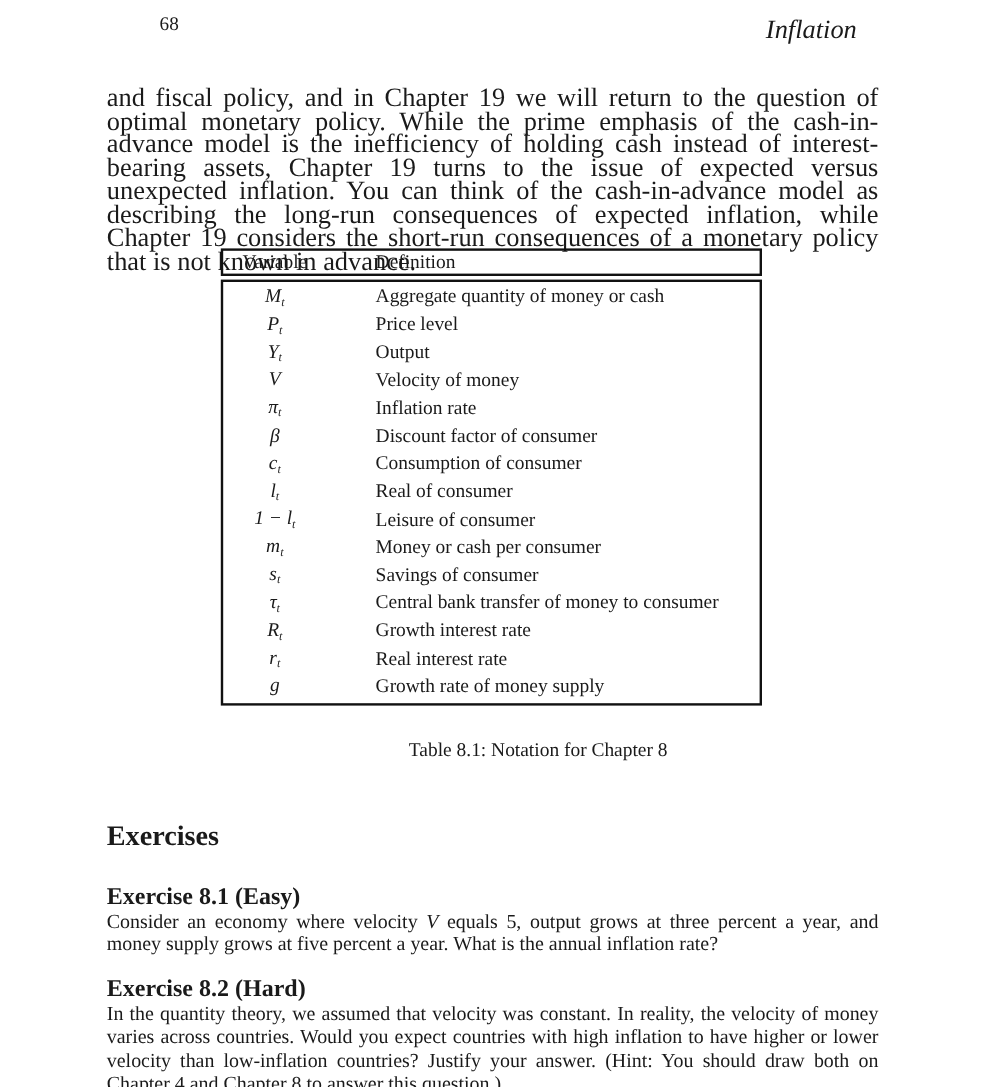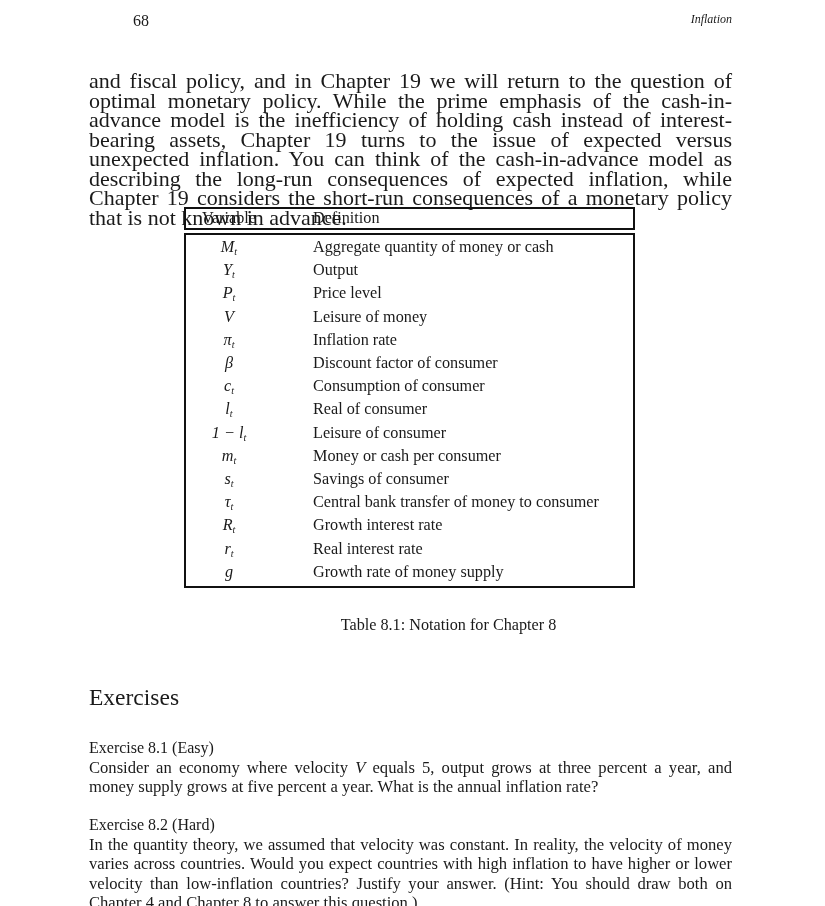--- a/index.html
+++ b/index.html
@@ -2,21 +2,21 @@
 <html><head>
 <meta charset="utf-8">
 <style>
   html, body { margin: 0; padding: 0; background: #ffffff; }
   body {
     width: 825px; height: 906px; overflow: hidden; position: relative;
     font-family: "Liberation Serif", "DejaVu Serif", serif;
     color: #1a1a1a;
   }
   .page-num { position: absolute; left: 89px; top: 12px; font-size: 16px; margin-left: 44px; }
-  .running-head { position: absolute; right: 93px; top: 12px; font-size: 12px; font-style: italic; }
+  .running-head { position: absolute; right: 111px; top: 12px; font-size: 22px; font-style: italic; }
 
   .intro {
     position: absolute; left: 89px; top: 71px; width: 643px;
     font-size: 22px; line-height: 19.5px; text-align: justify;
   }
 
   .table-wrap { position: absolute; left: 184px; top: 207px; width: 451px; }
   .thead-box {
     border: 2px solid #111; height: 23px; box-sizing: border-box;
     display: flex; align-items: center; font-size: 16.2px;
@@ -26,24 +26,24 @@
     padding: 1px 12px 2px 0;
   }
   .col-var { width: 86px; text-align: center; flex: none; }
   .col-def { flex: 1; padding-left: 3px; margin-left: 38px; }
   .trow { display: flex; align-items: center; height: 23.2px; font-size: 16.2px; }
   .var { font-style: italic; }
   .var sub { font-size: 10px; vertical-align: -3px; font-style: italic; }
 
   .caption { position: absolute; left: 0; width: 825px; top: 616px; text-align: center; font-size: 16.2px; padding-left: 36px; }
 
-  .sec-title { position: absolute; left: 89px; top: 684px; font-size: 23.5px; font-weight: normal; }
+  .sec-title { position: absolute; left: 89px; top: 684px; font-size: 23.5px; font-weight: bold; }
 
   .exercise { position: absolute; left: 89px; width: 643px; font-size: 16.6px; line-height: 19.5px; text-align: justify; }
-  .exercise .ex-title { font-weight: normal; font-size: 16px; }
+  .exercise .ex-title { font-weight: bold; font-size: 20px; }
   .ex1 { top: 738px; }
   .ex2 { top: 815px; }
   .math-v { font-style: italic; }
 </style>
 </head>
 <body>
 
 <div class="page-num">68</div>
 <div class="running-head">Inflation</div>
 
@@ -53,30 +53,30 @@
   <div class="thead-box">
     <div class="col-var">Variable</div>
     <div class="col-def">Definition</div>
   </div>
   <div class="tbody-box" id="tbody">
       <div class="trow">
         <div class="col-var var"><span>M</span><sub>t</sub></div>
         <div class="col-def">Aggregate quantity of money or cash</div>
       </div>
       <div class="trow">
+        <div class="col-var var"><span>P</span><sub>t</sub></div>
+        <div class="col-def">Price level</div>
+      </div>
+      <div class="trow">
         <div class="col-var var"><span>Y</span><sub>t</sub></div>
         <div class="col-def">Output</div>
       </div>
       <div class="trow">
-        <div class="col-var var"><span>P</span><sub>t</sub></div>
-        <div class="col-def">Price level</div>
-      </div>
-      <div class="trow">
         <div class="col-var var"><span>V</span><sub></sub></div>
-        <div class="col-def">Leisure of money</div>
+        <div class="col-def">Velocity of money</div>
       </div>
       <div class="trow">
         <div class="col-var var"><span>π</span><sub>t</sub></div>
         <div class="col-def">Inflation rate</div>
       </div>
       <div class="trow">
         <div class="col-var var"><span>β</span><sub></sub></div>
         <div class="col-def">Discount factor of consumer</div>
       </div>
       <div class="trow">

